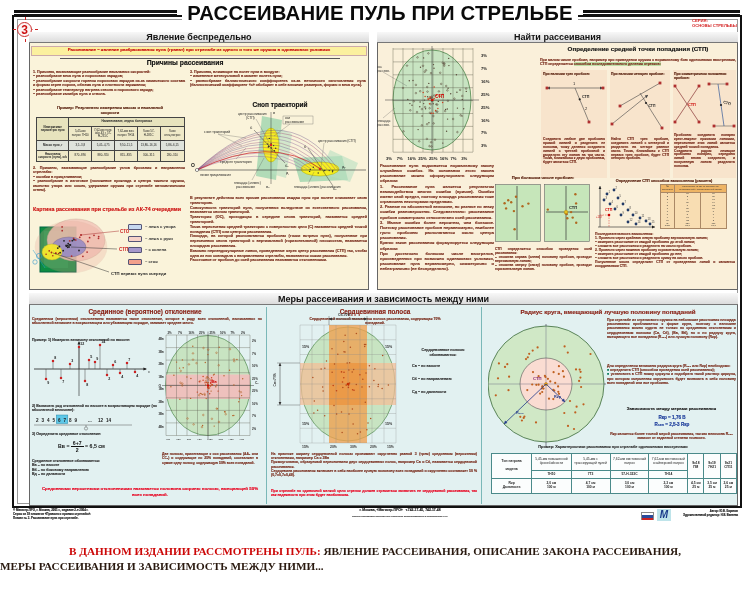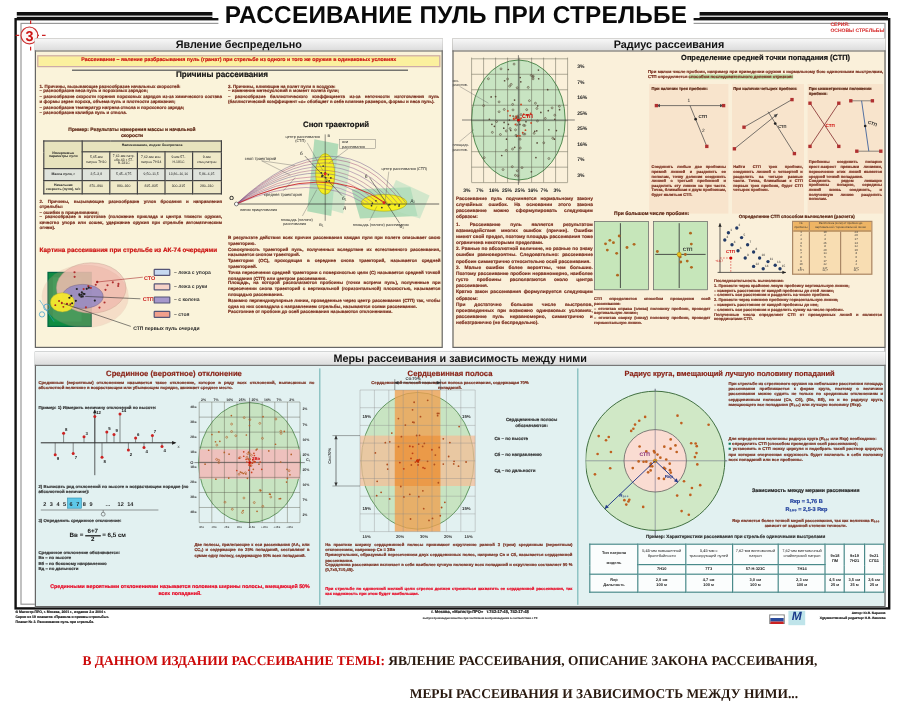--- a/index.html
+++ b/index.html
@@ -221,21 +221,21 @@
     <text x="46" y="79.6" font-size="3.2" fill="#222">рассеивания</text>
     <line x1="62" y1="72" x2="74" y2="50" stroke="#555" stroke-width="0.3"></line>
     <text x="104" y="80" font-size="3.2" fill="#222">площадь (эллипс) рассеивания</text>
     <line x1="118" y1="76" x2="124" y2="64" stroke="#555" stroke-width="0.3"></line>
   </svg>
 
 <div style="position:absolute;left:190px;top:196px;width:177px;font-size:3.75px;color:#7a2e1e;text-align:justify;font-weight:bold;line-height:1.28;-webkit-text-stroke:0.15px currentColor;">В результате действия всех причин рассеивания каждая пуля при полете описывает свою траекторию.<br><b>Совокупность траекторий пуль, полученных вследствие их естественного рассеивания, называется снопом траекторий.</b><br><b>Траектория (ОС)</b>, проходящая в середине снопа траекторий, называется <b>средней траекторией.</b><br>Точка пересечения средней траектории с поверхностью цели (С) называется <b>средней точкой попадания (СТП)</b> или <b>центром рассеивания.</b><br>Площадь, на которой располагаются пробоины (точки встречи пуль), полученные при пересечении снопа траекторий с вертикальной (горизонтальной) плоскостью, называется <b>площадью рассеивания.</b><br>Взаимно перпендикулярные линии, проведенные через центр рассеивания (СТП) так, чтобы одна из них совпадала с направлением стрельбы, называются <b>осями рассеивания</b>.<br>Расстояние от пробоин до осей рассеивания называются <b>отклонениями.</b></div>
 
 <div style="position:absolute;left:377px;top:32px;width:361px;height:258px;background:#faf0da;border:1px solid #666;"></div>
 
-<div class="hdr" style="left:377px;top:32px;width:361px;height:11px;font-size:9px;line-height:11px;">Радиус рассеивания</div>
+<div class="hdr" style="left:377px;top:32px;width:361px;height:11px;font-size:9px;line-height:11px;">Найти рассеивания</div>
 
 <svg style="position:absolute;left:377px;top:44px;" width="120" height="120" viewBox="0 0 120 120">
     <ellipse cx="55" cy="56" rx="39" ry="50" fill="#c8e4c2" stroke="#3a7a3a" stroke-width="0.7"></ellipse>
     <line x1="16.0" y1="4" x2="16.0" y2="108" stroke="#5a5a4a" stroke-width="0.4"></line>
     <line x1="26.0" y1="4" x2="26.0" y2="108" stroke="#5a5a4a" stroke-width="0.4"></line>
     <line x1="36.0" y1="4" x2="36.0" y2="108" stroke="#5a5a4a" stroke-width="0.4"></line>
     <line x1="46.0" y1="4" x2="46.0" y2="108" stroke="#5a5a4a" stroke-width="0.4"></line>
     <line x1="56.0" y1="4" x2="56.0" y2="108" stroke="#5a5a4a" stroke-width="0.4"></line>
     <line x1="66.0" y1="4" x2="66.0" y2="108" stroke="#5a5a4a" stroke-width="0.4"></line>
     <line x1="76.0" y1="4" x2="76.0" y2="108" stroke="#5a5a4a" stroke-width="0.4"></line>
@@ -1075,14 +1075,14 @@
 <div style="position:absolute;left:641px;top:512px;width:13px;height:7.5px;border:0.4px solid #888;">
     <div style="height:2.3px;background:#fff;"></div>
     <div style="height:2.3px;background:#2a4a9a;"></div>
     <div style="height:2.4px;background:#c22;"></div>
   </div>
 
 <div style="position:absolute;left:657px;top:509px;width:14px;height:12px;background:#bfe4ea;color:#1a3a8a;font-weight:bold;font-style:italic;font-size:10px;text-align:center;line-height:12px;">М</div>
 
 <div style="position:absolute;left:660px;top:510px;width:78px;font-size:2.7px;color:#222;text-align:right;font-weight:bold;line-height:1.4;-webkit-text-stroke:0.15px currentColor;">Автор: Ю.В. Баранов<br>Художественный редактор: Н.В. Ванеева</div>
 
-<div style="position:absolute;left:0px;top:544.5px;width:750px;text-align:center;font-family:'Liberation Serif',serif;font-weight:bold;font-size:11.2px;color:#2a1a10;"><span style="color:#cc0808;">В ДАННОМ ИЗДАНИИ РАССЕИВАНИЕ ТЕМЫ:</span> ЯВЛЕНИЕ РАССЕИВАНИЯ, ОПИСАНИЕ ЗАКОНА РАССЕИВАНИЯ,</div>
-
-<div style="position:absolute;left:0px;top:559.5px;width:665px;text-align:right;font-family:'Liberation Serif',serif;font-weight:bold;font-size:11.2px;color:#2a1a10;margin-top:13px;">МЕРЫ РАССЕИВАНИЯ И ЗАВИСИМОСТЬ МЕЖДУ НИМИ...</div>
+<div style="position:absolute;left:0px;top:544.5px;width:750px;text-align:center;font-family:'Liberation Serif',serif;font-weight:bold;font-size:11.2px;color:#2a1a10;"><span style="color:#cc0808;">В ДАННОМ ИЗДАНИИ РАССМОТРЕНЫ ПУЛЬ:</span> ЯВЛЕНИЕ РАССЕИВАНИЯ, ОПИСАНИЕ ЗАКОНА РАССЕИВАНИЯ,</div>
+
+<div style="position:absolute;left:0px;top:559.5px;width:665px;text-align:left;font-family:'Liberation Serif',serif;font-weight:bold;font-size:11.2px;color:#2a1a10;">МЕРЫ РАССЕИВАНИЯ И ЗАВИСИМОСТЬ МЕЖДУ НИМИ...</div>
 </body></html>

